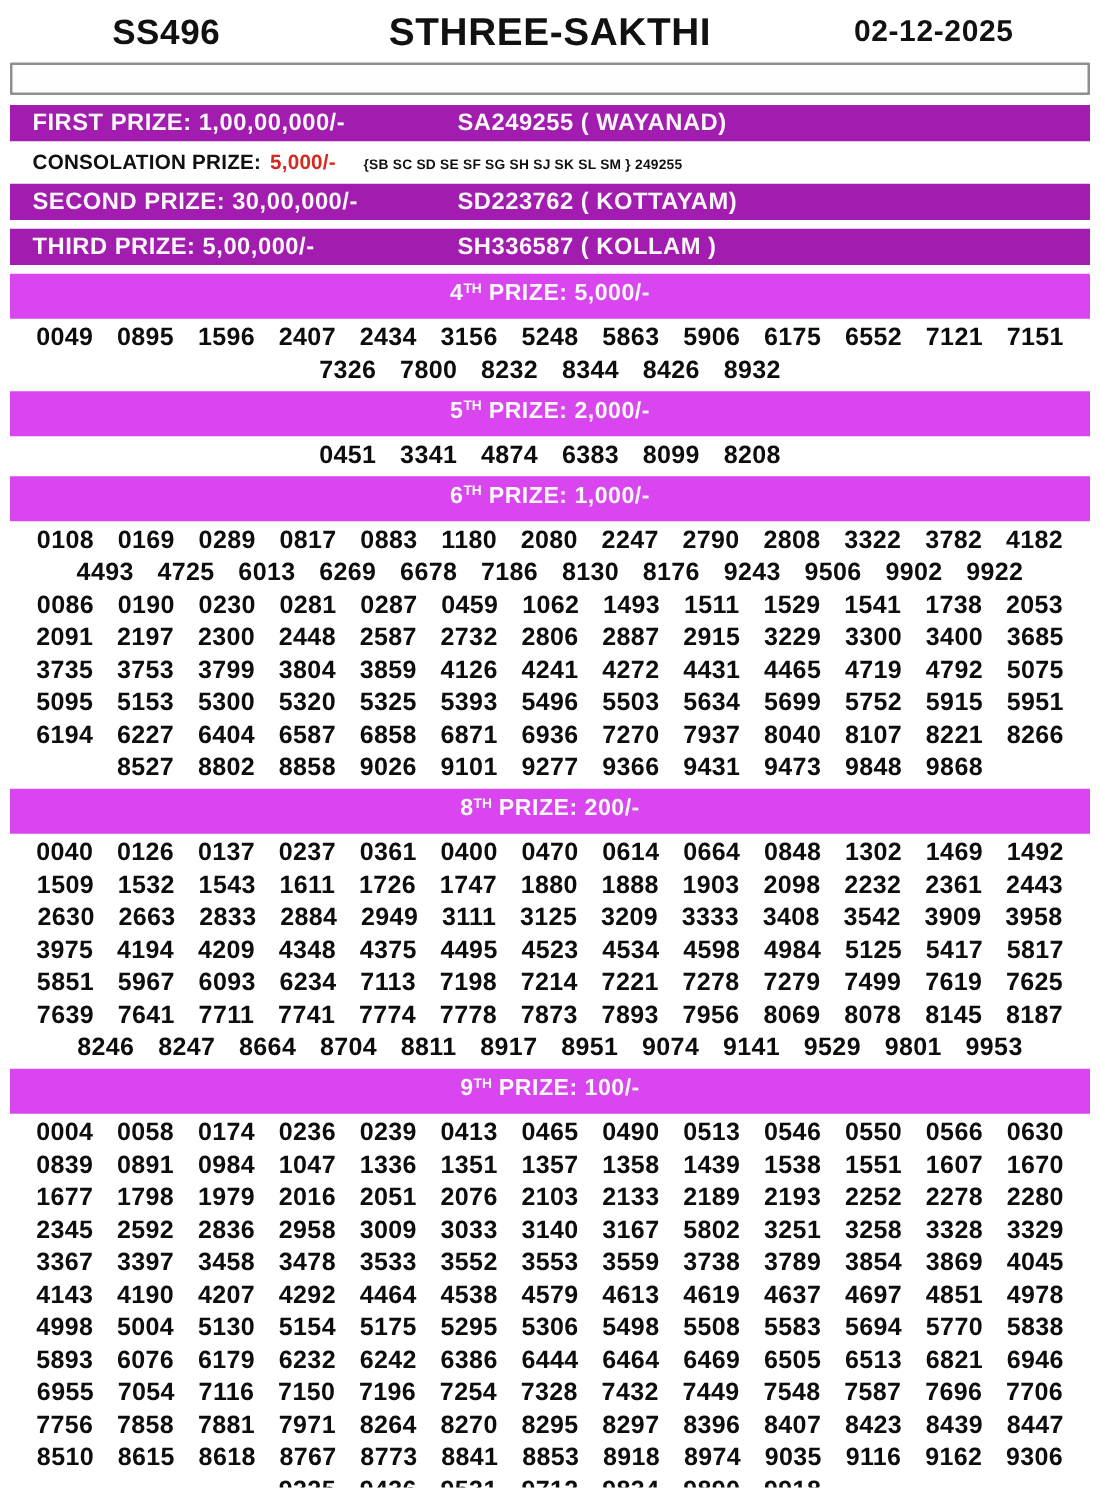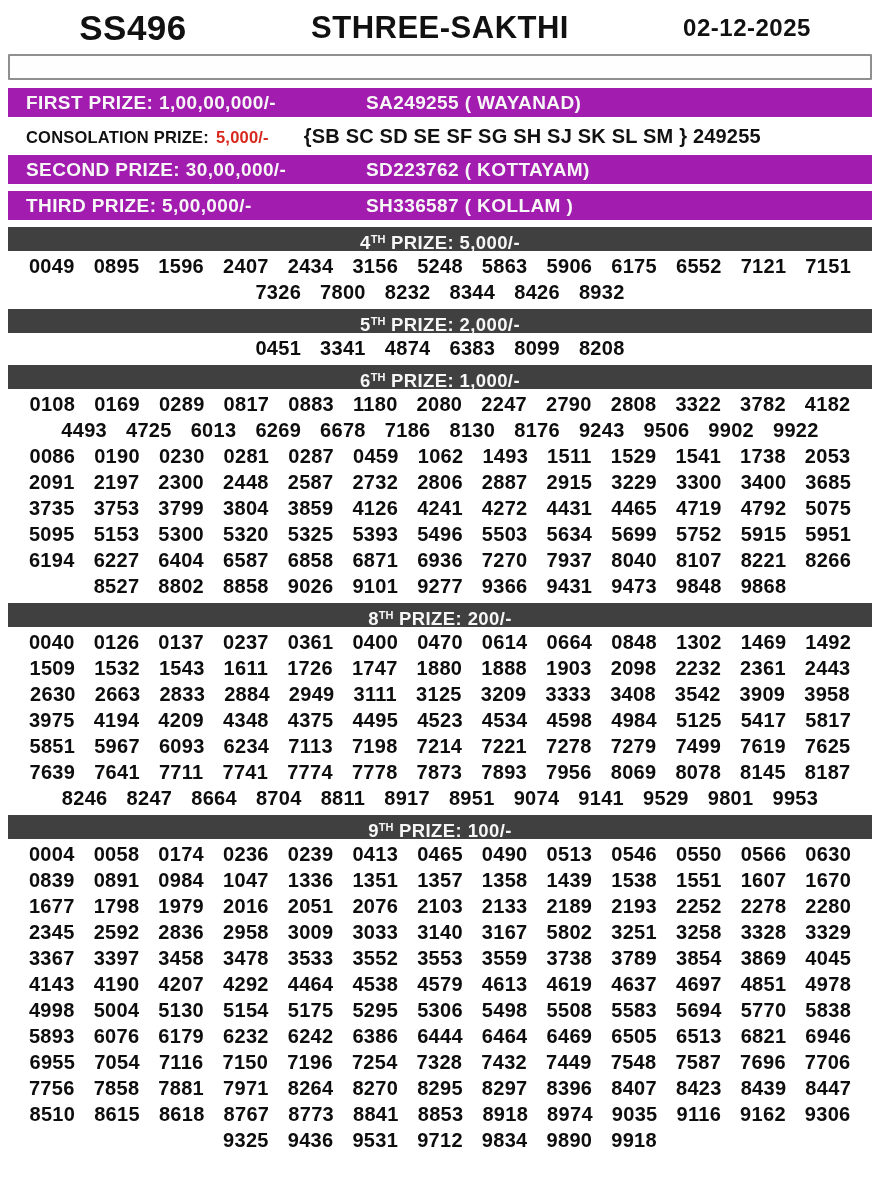--- a/index.html
+++ b/index.html
@@ -10,21 +10,21 @@
     font-weight:bold; color:#111;
   }
   .page { padding:0 8px; }
 
   
   .header {
     display:grid; grid-template-columns:250px 1fr 250px;
     align-items:center; padding:8px 0 4px;
   }
   .header .cell { text-align:center; letter-spacing:0.5px; }
-  .draw-number  { font-size:35px; }
+  .draw-number  { font-size:28px; }
   .lottery-name { font-size:31px; letter-spacing:1px; }
   .draw-date    { font-size:24px; }
 
   .blank-strip {
     height:26px; background:#fefefe;
     border:2px solid #8f8f8f; border-radius:1px;
     margin:2px 0 8px;
   }
 
   
@@ -36,26 +36,26 @@
   }
   .prize-bar .bar-label { width:340px; }
   .prize-bar .bar-winner { flex:1; }
 
   
   .consolation {
     display:flex; align-items:baseline;
     padding:1px 18px 7px; font-size:16.5px; letter-spacing:0.2px;
   }
   .consolation .c-amount { color:#d7281e; margin-left:7px; }
-  .consolation .c-series { margin-left:35px; font-size:20px; }
+  .consolation .c-series { margin-left:22px; font-size:11px; }
 
   
   .tier-header {
-    background:#404040; color:#f7f7f7;
-    text-align:center; height:24px; line-height:24px;
+    background:#d946ef; color:#f7f7f7;
+    text-align:center; height:36px; line-height:24px;
     font-size:18.5px; margin:4px 0 2px; letter-spacing:0.4px;
   }
   .tier-header sup { font-size:11px; vertical-align:6px; letter-spacing:0; }
   .num-row {
     display:flex; justify-content:center;
     column-gap:19px; line-height:26px; height:26px;
     font-size:20px; color:#0d0d0d; letter-spacing:0.3px;
   }
 </style>
 </head>

